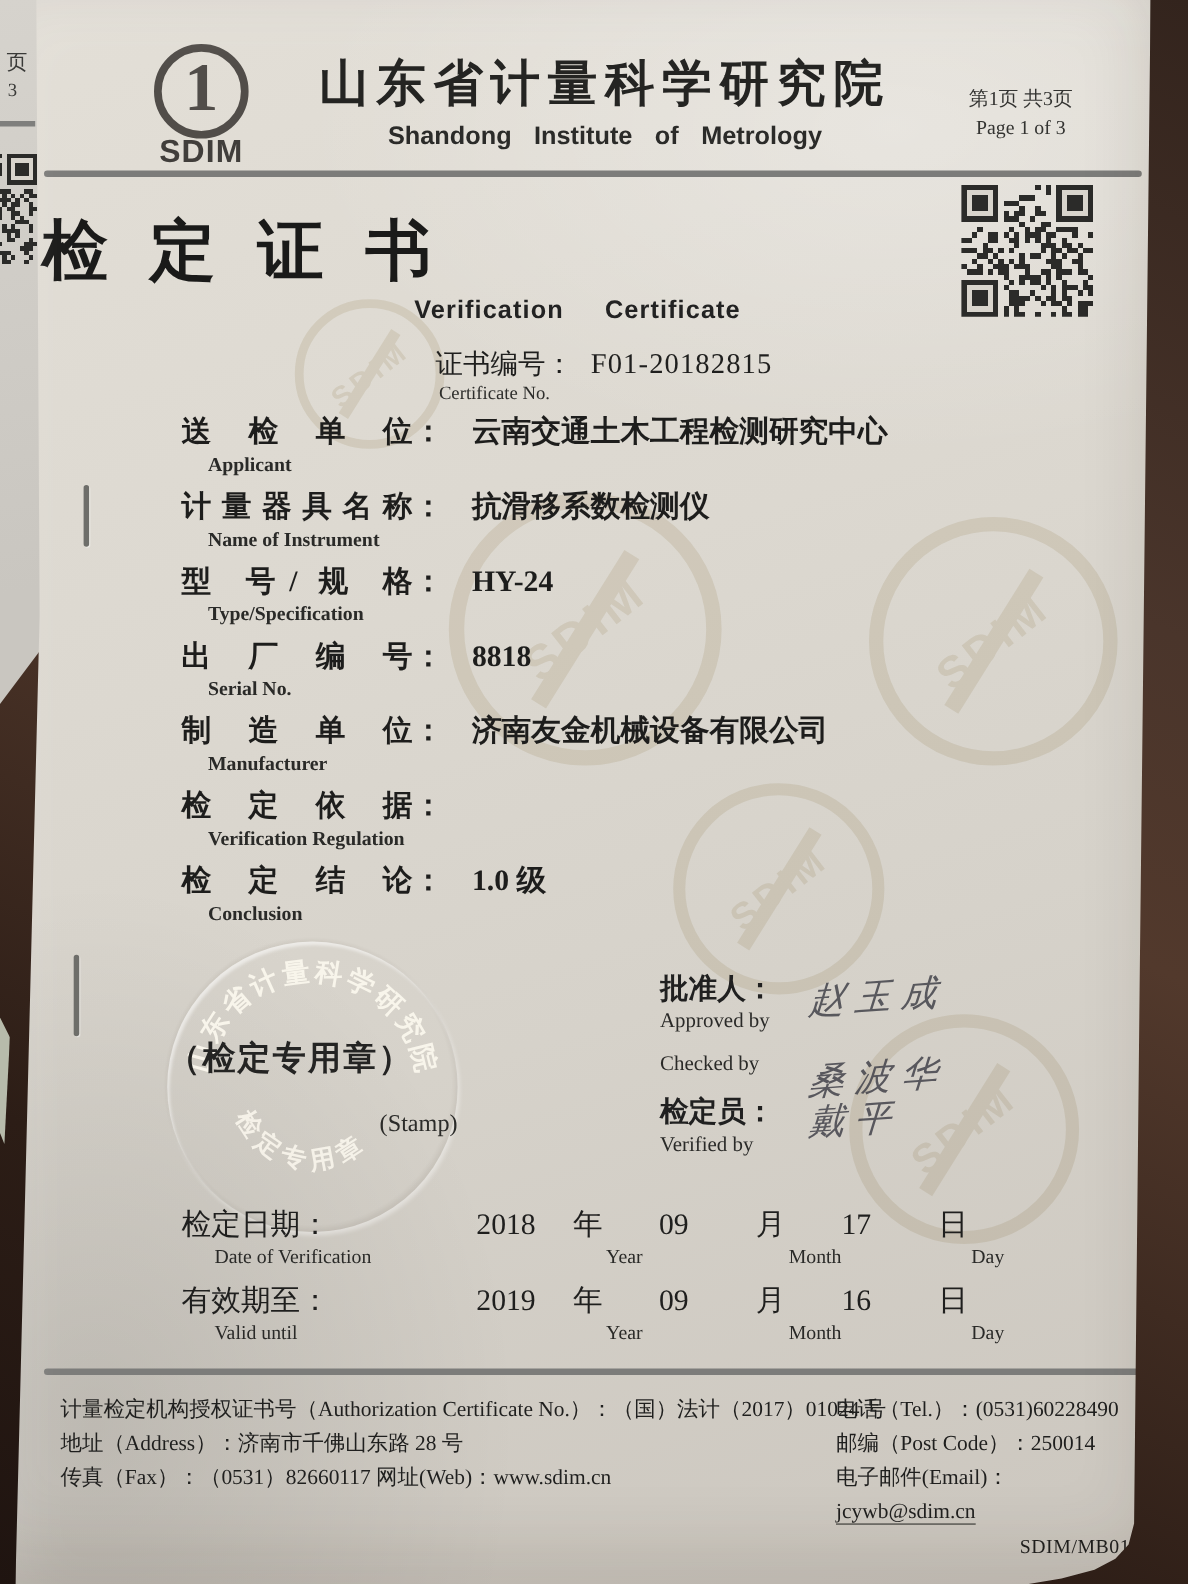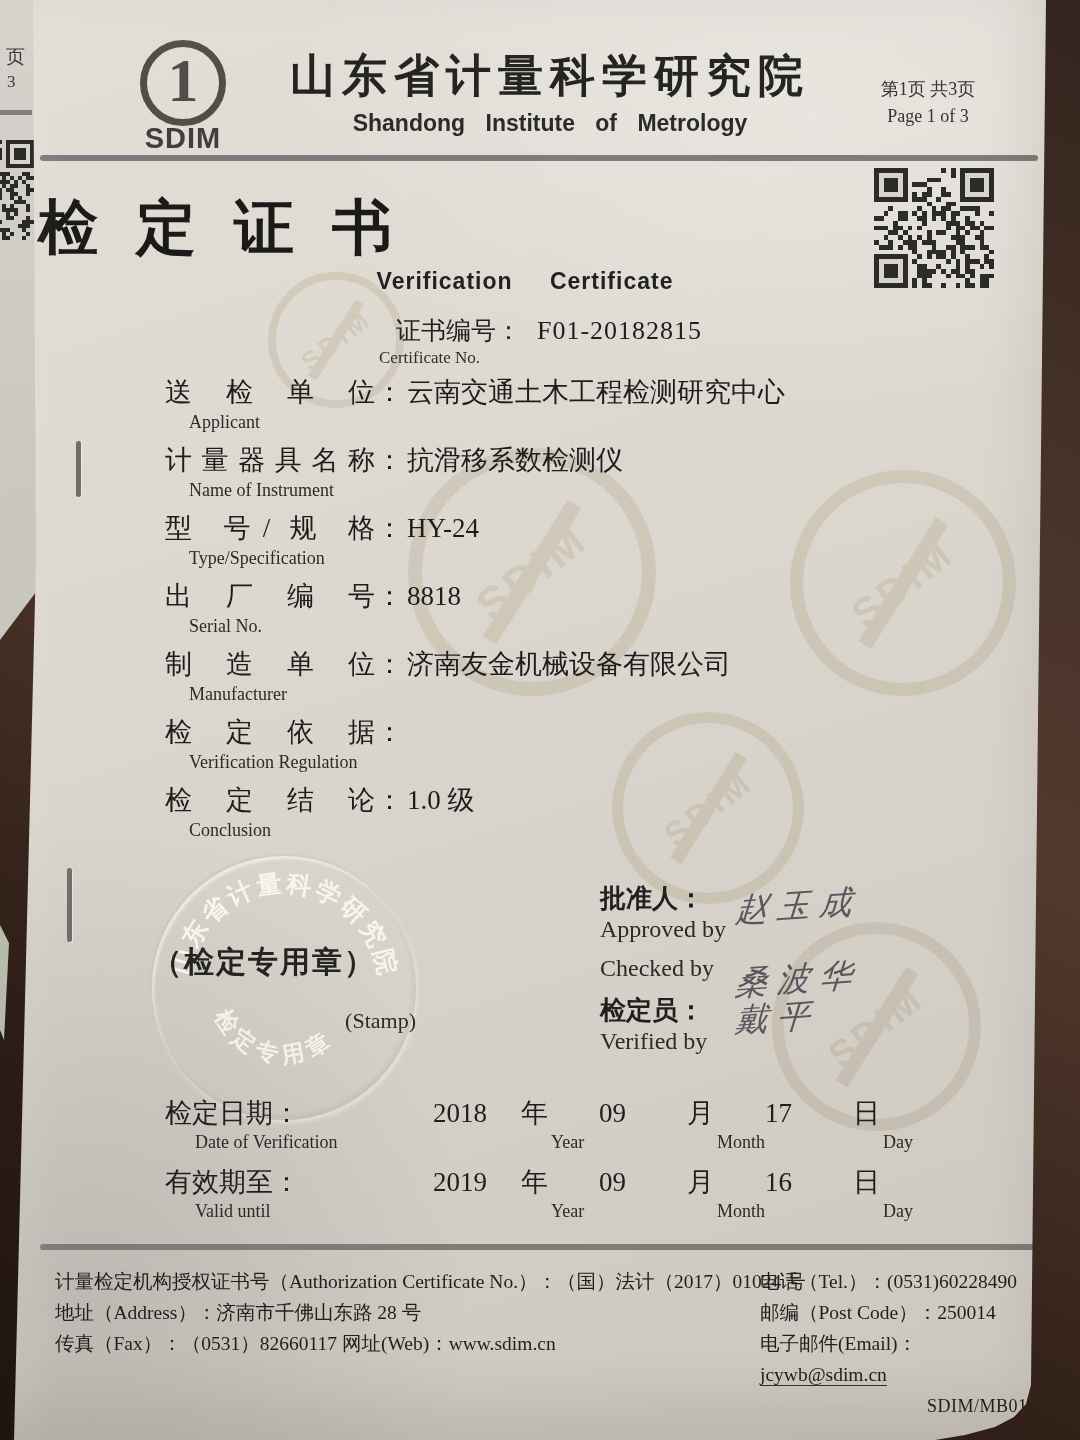--- a/index.html
+++ b/index.html
@@ -59,34 +59,34 @@
   .qr svg{width:100%;height:100%;}
   .qr-main{position:absolute;left:874px;top:168px;width:120px;height:120px;}
   
   .title-zh{position:absolute;left:0;right:10px;top:188px;
       font-weight:900;font-size:60px;letter-spacing:38px;text-indent:38px;color:#1a1a19;}
   .title-en{position:absolute;left:0;right:30px;top:268px;text-align:center;
       font-family:"Liberation Sans",sans-serif;font-weight:bold;font-size:23px;
       word-spacing:30px;letter-spacing:1px;color:#222;}
   .certno{position:absolute;left:396px;top:314px;font-size:25px;}
   .certno .no-val{font-size:26px;margin-left:16px;letter-spacing:1px;}
-  .certno-en{position:absolute;left:379px;top:348px;font-size:17px;color:#2e2e2c;}
+  .certno-en{position:absolute;left:399px;top:348px;font-size:17px;color:#2e2e2c;}
   
   .fields{position:absolute;left:165px;top:374px;width:760px;}
-  .field{margin-bottom:8px;}
+  .field{margin-bottom:8px;font-weight:bold;}
   .f-zh{font-size:27px;line-height:36px;display:flex;color:#1d1d1c;}
   .f-label{display:inline-block;width:210px;text-align:justify;text-align-last:justify;}
   .f-colon{margin-left:1px;}
-  .f-value{margin-left:4px;white-space:nowrap;}
+  .f-value{margin-left:26px;white-space:nowrap;}
   .f-en{font-size:18px;line-height:24px;color:#2a2a28;margin-left:24px;}
   
   .sigs{position:absolute;left:600px;top:882px;width:360px;}
   .sig{position:relative;margin-bottom:13px;}
   .sig-zh{font-size:26px;line-height:34px;font-weight:bold;color:#202020;}
-  .sig-en{font-size:24px;line-height:26px;color:#2a2a28;}
+  .sig-en{font-size:19px;line-height:26px;color:#2a2a28;}
   .sig-val{position:absolute;left:135px;top:2px;font-size:33px;color:#43434b;
       font-style:italic;letter-spacing:9px;transform:rotate(-4deg) skewX(-8deg);opacity:.85;white-space:nowrap;}
   
   .stamp{position:absolute;left:152px;top:856px;width:264px;height:264px;border-radius:50%;
       box-shadow:inset 2px 3px 3px rgba(255,255,255,.55),inset -2px -3px 4px rgba(60,50,35,.08),
                  2px 3px 4px rgba(255,255,255,.4),-1px -2px 3px rgba(60,50,35,.06);}
   .stamp svg{position:absolute;inset:0;width:100%;height:100%;}
   .stamp-line1{position:absolute;left:0;right:0;top:86px;text-align:left;
       font-size:30px;font-weight:bold;letter-spacing:2px;color:#242423;}
   .stamp-line2{position:absolute;left:0;right:0;top:152px;text-align:right;font-size:22px;color:#2b2b29;}

